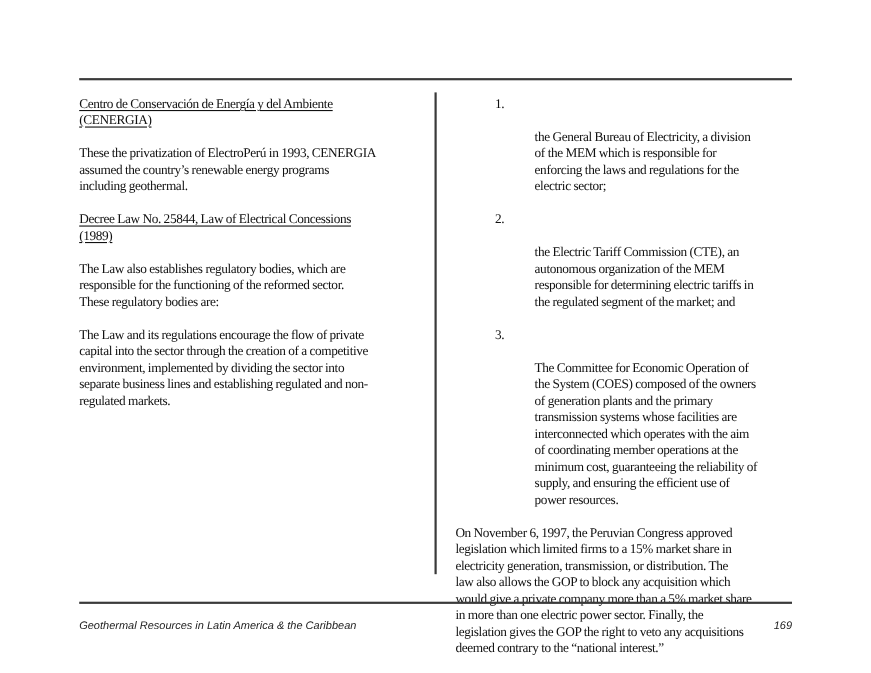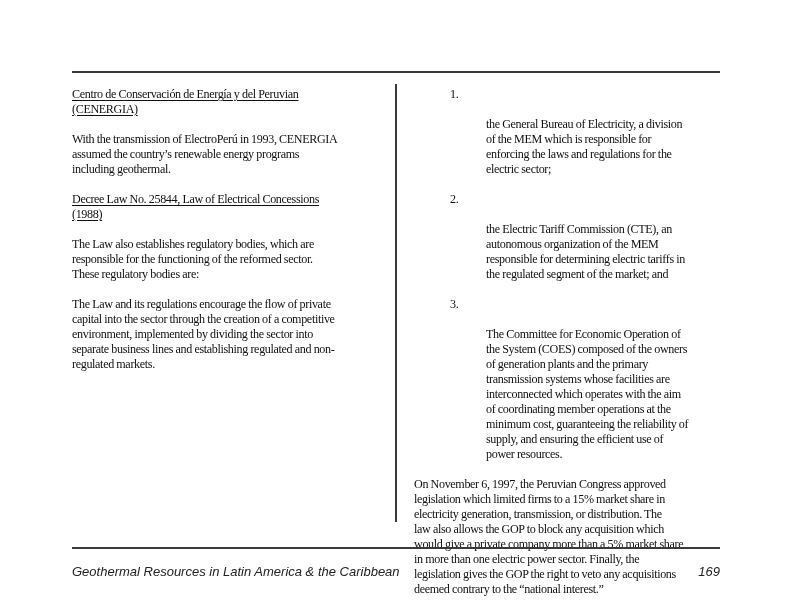--- a/index.html
+++ b/index.html
@@ -15,38 +15,38 @@
   .col { position: absolute; font-size: 12.1px; line-height: 15px; letter-spacing: -0.35px; word-spacing: -0.2px; }
   #left-col { left: 72px; top: 87px; width: 315px; }
   #right-col { left: 414px; top: 87px; width: 306px; }
 
   .block { margin: 0 0 15px 0; white-space: pre-line; }
   .heading { text-decoration: underline; text-underline-offset: 2px; }
 
   .list-item { position: relative; padding-left: 72px; margin-bottom: 15px; white-space: pre-line; }
   .list-num { position: absolute; left: 36px; top: 0; }
 
-  .footer { position: absolute; top: 564px; font-family: "Liberation Sans", sans-serif; font-style: italic; font-size: 13px; color: #222; }
+  .footer { position: absolute; top: 564px; font-family: "Liberation Sans", sans-serif; font-style: italic; font-size: 10px; color: #222; }
   #footer-title { left: 72px; }
   #footer-page { right: 72px; font-style: italic; }
 </style>
 </head>
 <body>
 
 <div class="rule" id="top-rule"></div>
 <div class="rule" id="col-divider"></div>
 
 <div class="col" id="left-col">
-  <div class="block heading">Centro de Conservación de Energía y del Peruvian
+  <div class="block heading">Centro de Conservación de Energía y del Ambiente
 (CENERGIA)</div>
-  <div class="block">With the transmission of ElectroPerú in 1993, CENERGIA
+  <div class="block">These the privatization of ElectroPerú in 1993, CENERGIA
 assumed the country’s renewable energy programs
 including geothermal.</div>
   <div class="block heading">Decree Law No. 25844, Law of Electrical Concessions
-(1988)</div>
+(1989)</div>
   <div class="block">The Law also establishes regulatory bodies, which are
 responsible for the functioning of the reformed sector.
 These regulatory bodies are:</div>
   <div class="block">The Law and its regulations encourage the flow of private
 capital into the sector through the creation of a competitive
 environment, implemented by dividing the sector into
 separate business lines and establishing regulated and non-
 regulated markets.</div>
 </div>
 

